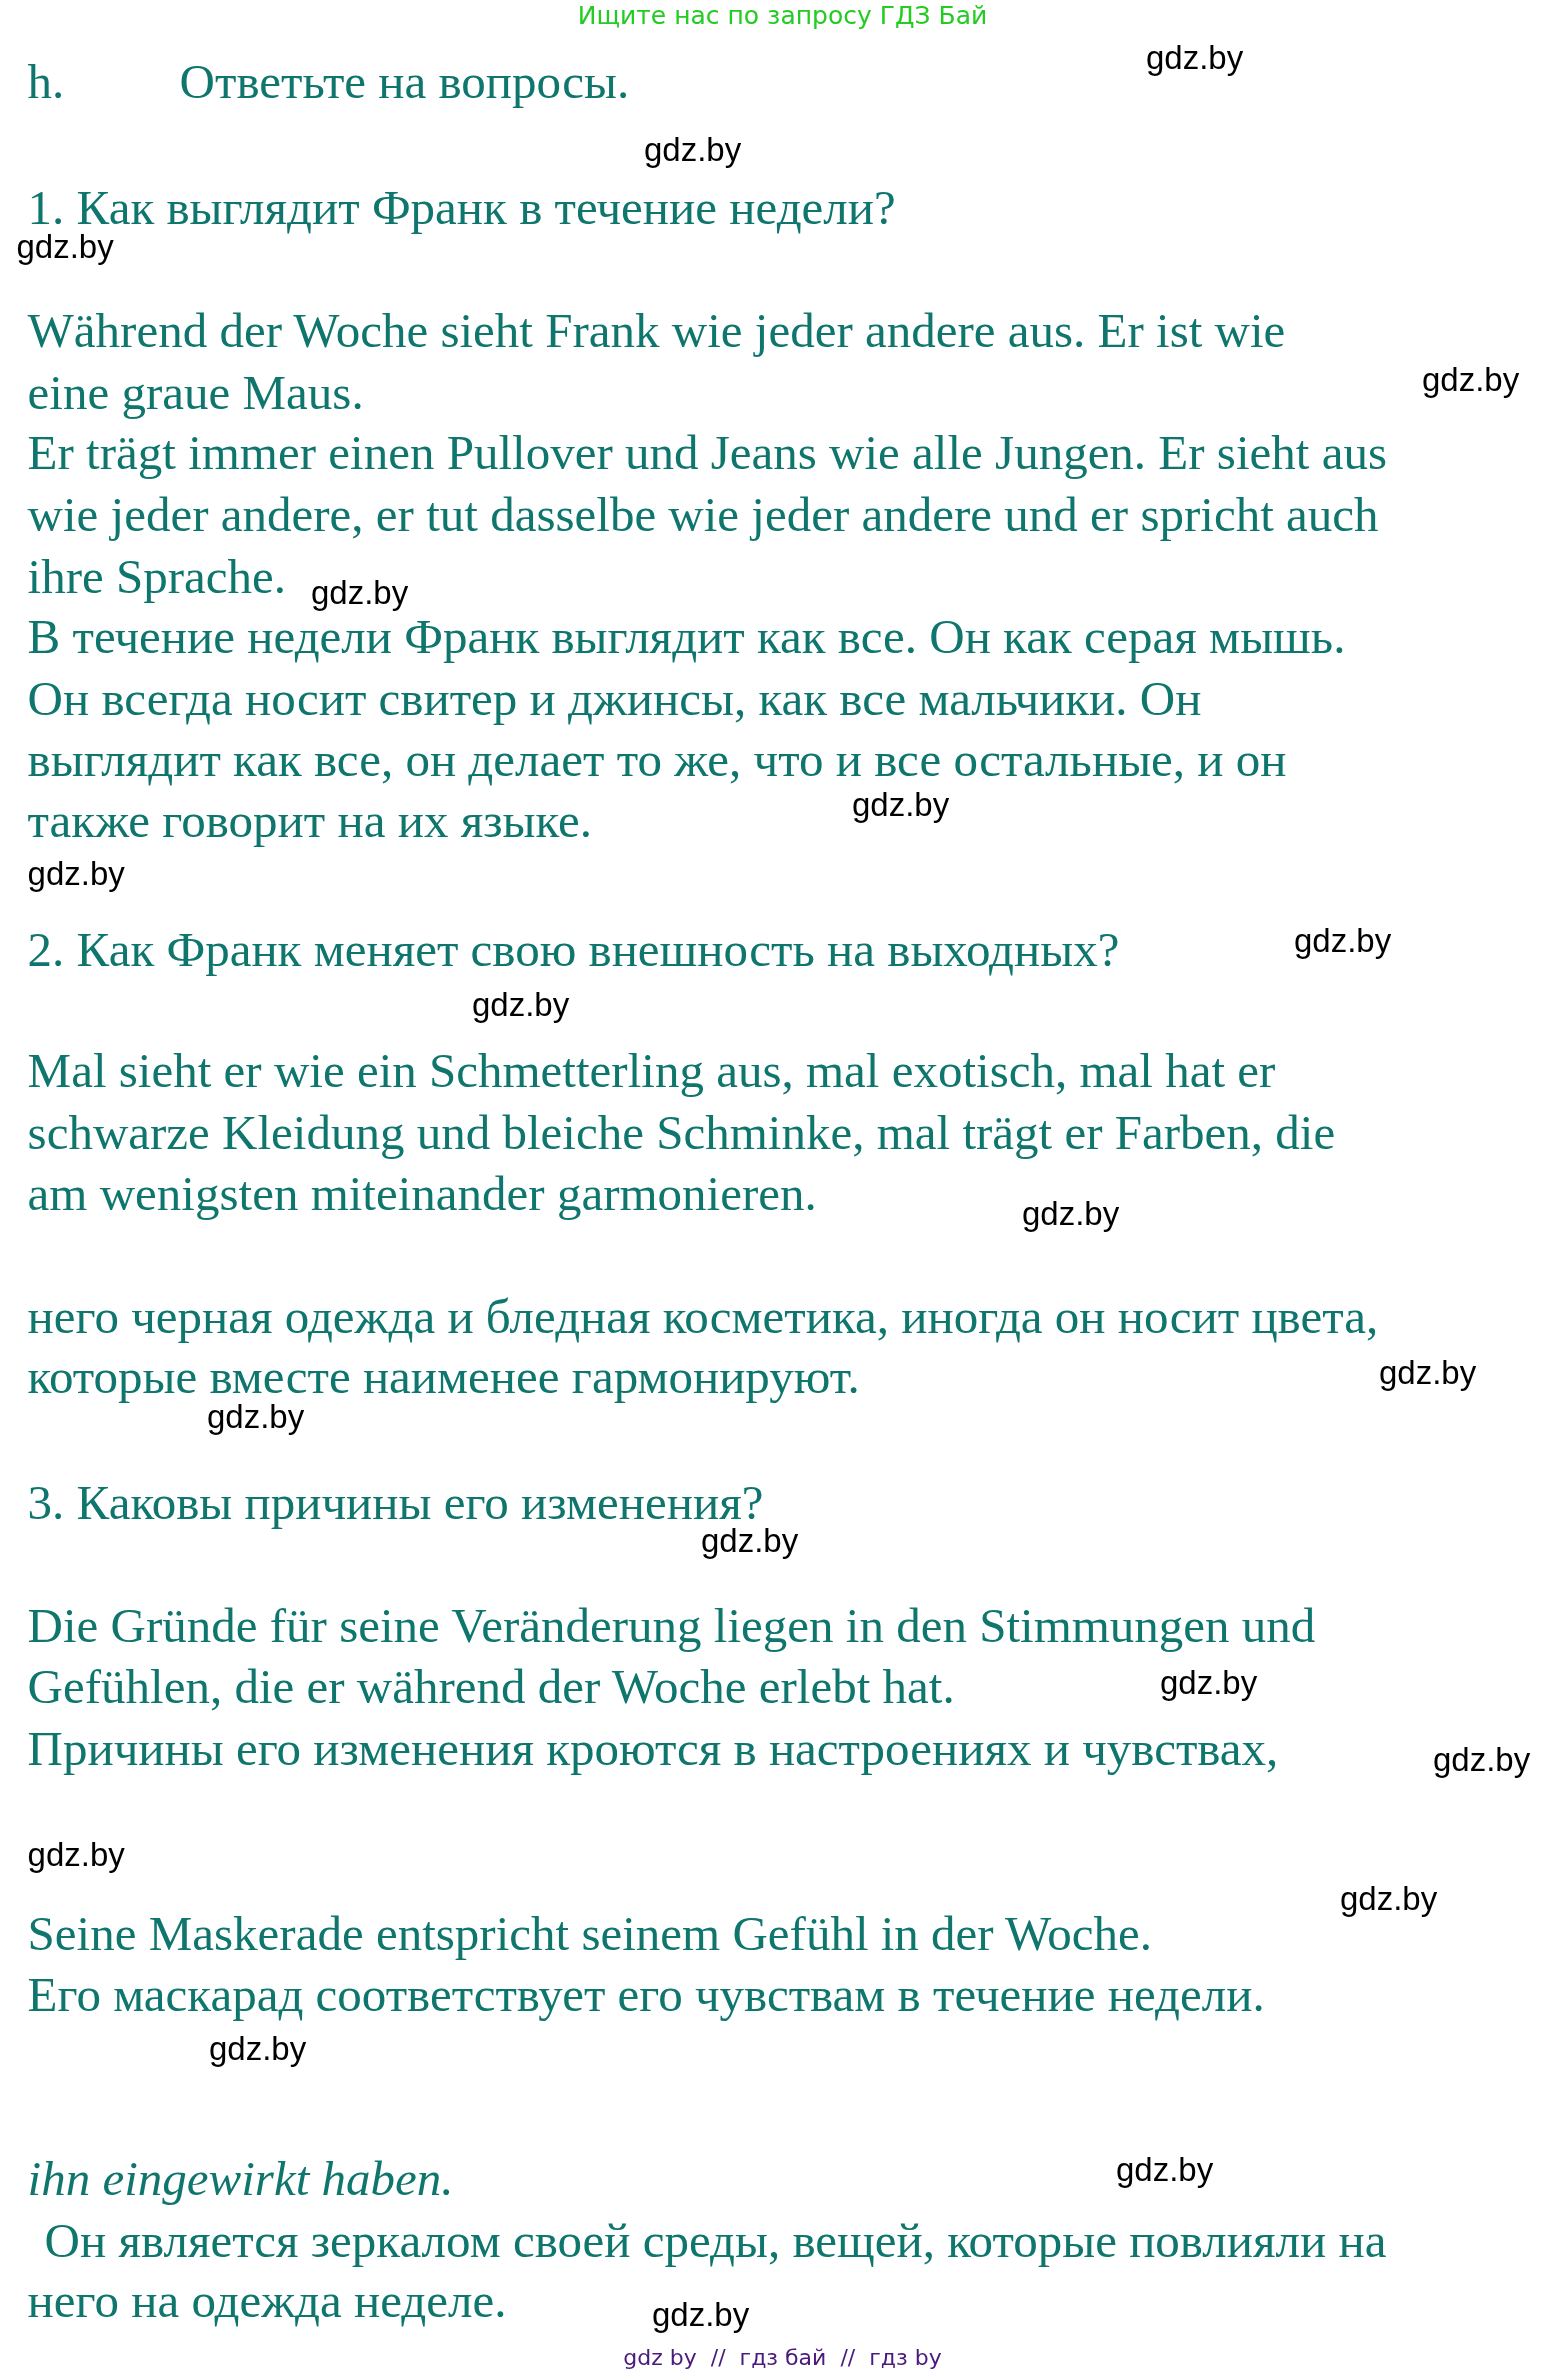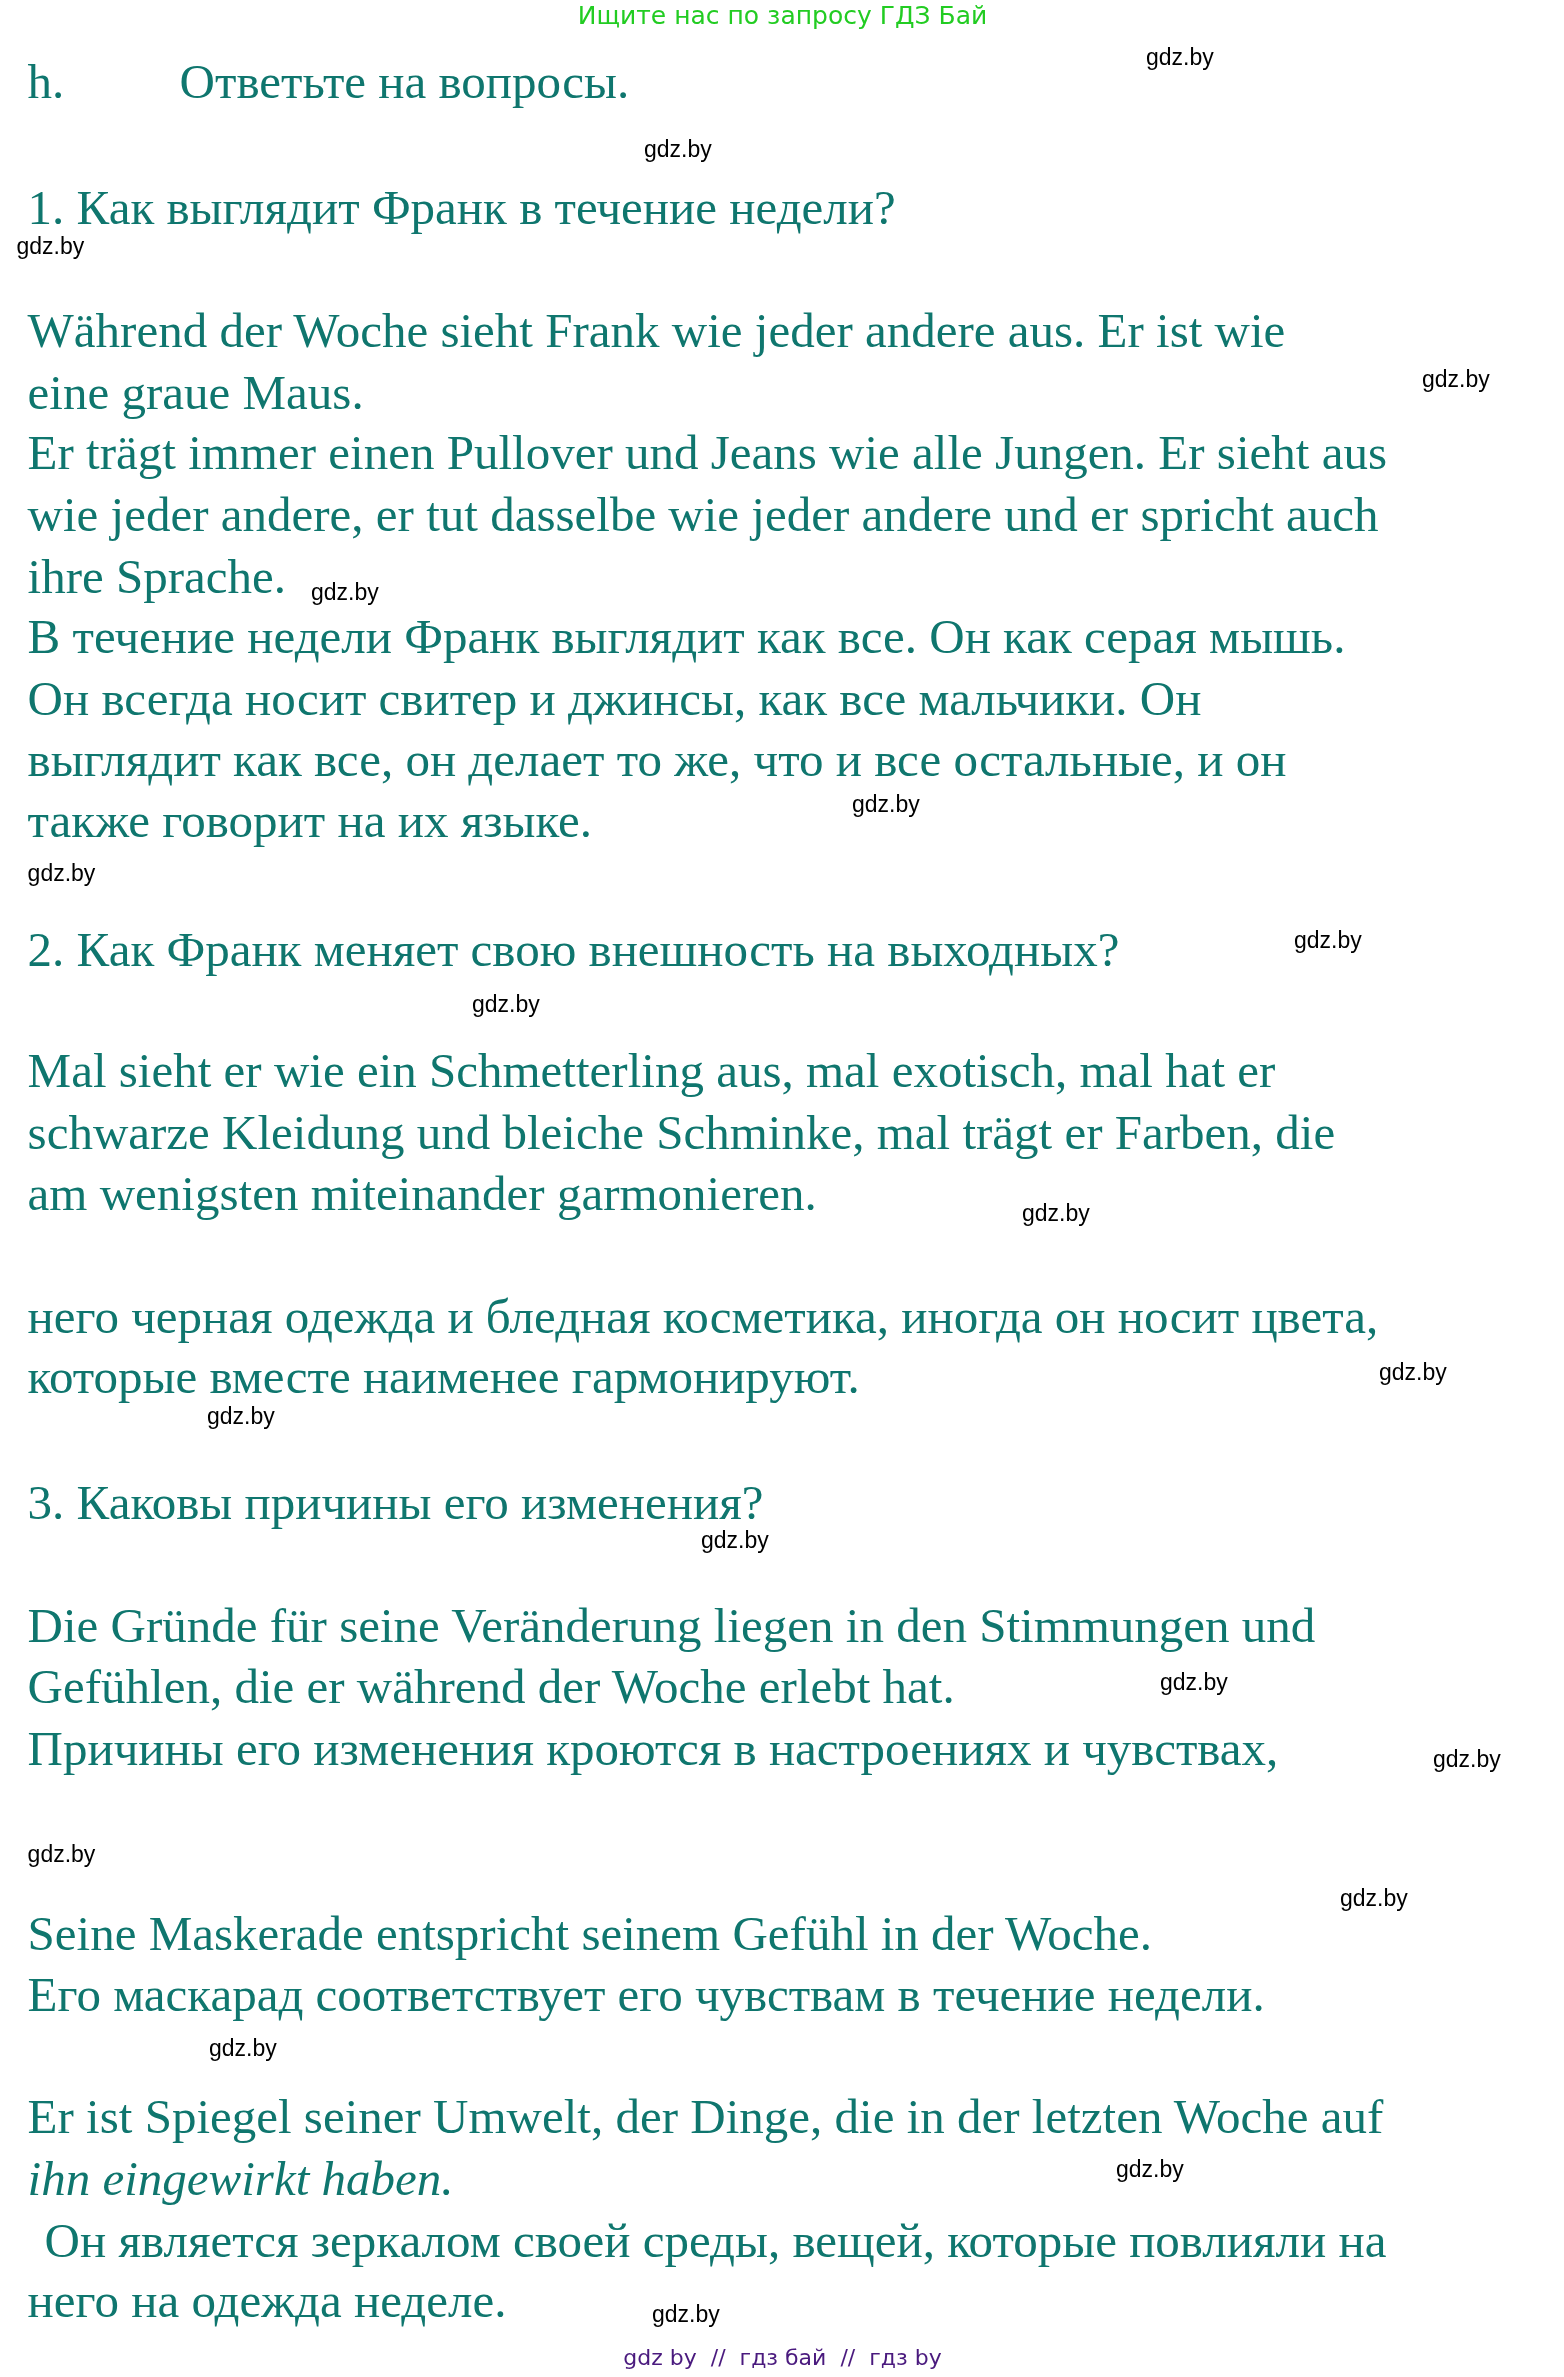--- a/index.html
+++ b/index.html
@@ -16,21 +16,21 @@
     line-height: 33px; color: #4a1a7e; white-space: pre;
   }
   .line {
     position: absolute; left: 27.6px; white-space: nowrap;
     font-family: "Liberation Serif", "DejaVu Serif", serif; font-size: 49px;
     line-height: 49px; color: #0f766e;
   }
   .line .tab { display: inline-block; width: 138px; }
   .wm {
     position: absolute; white-space: nowrap;
-    font-family: "Liberation Sans", "DejaVu Sans", sans-serif; font-size: 23px;
+    font-family: "Liberation Sans", "DejaVu Sans", sans-serif; font-size: 33px;
     line-height: 27.6px; color: #000000;
   }
 </style>
 </head>
 <body>
 
 <div class="page">
 
   <div class="banner-top">Ищите нас по запросу ГДЗ Бай</div>
 
@@ -55,21 +55,20 @@
   <div class="line" style="top:1352px;">которые вместе наименее гармонируют.</div>
 
   <div class="line" style="top:1478px;">3. Каковы причины его изменения?</div>
   <div class="line" style="top:1601px;">Die Gründe für seine Veränderung liegen in den Stimmungen und</div>
   <div class="line" style="top:1662px;">Gefühlen, die er während der Woche erlebt hat.</div>
   <div class="line" style="top:1724px;">Причины его изменения кроются в настроениях и чувствах,</div>
 
   <div class="line" style="top:1909px;">Seine Maskerade entspricht seinem Gefühl in der Woche.</div>
   <div class="line" style="top:1970px;">Его маскарад соответствует его чувствам в течение недели.</div>
 
-  <div class="line" style="top:2092px;">Er ist Spiegel seiner Umwelt, der Dinge, die in der letzten Woche auf</div>
   <div class="line" style="top:2154px;font-style:italic;">ihn eingewirkt haben.</div>
   <div class="line" style="top:2216px;margin-left:17px;">Он является зеркалом своей среды, вещей, которые повлияли на</div>
   <div class="line" style="top:2276px;">него на одежда неделе.</div>
 
   <div class="wm" style="left:1146px; top:44px;">gdz.by</div>
   <div class="wm" style="left:644px;  top:136px;">gdz.by</div>
   <div class="wm" style="left:16.5px;   top:233px;">gdz.by</div>
   <div class="wm" style="left:1422px; top:366px;">gdz.by</div>
   <div class="wm" style="left:311px;  top:579px;">gdz.by</div>
   <div class="wm" style="left:852px;  top:791px;">gdz.by</div>

